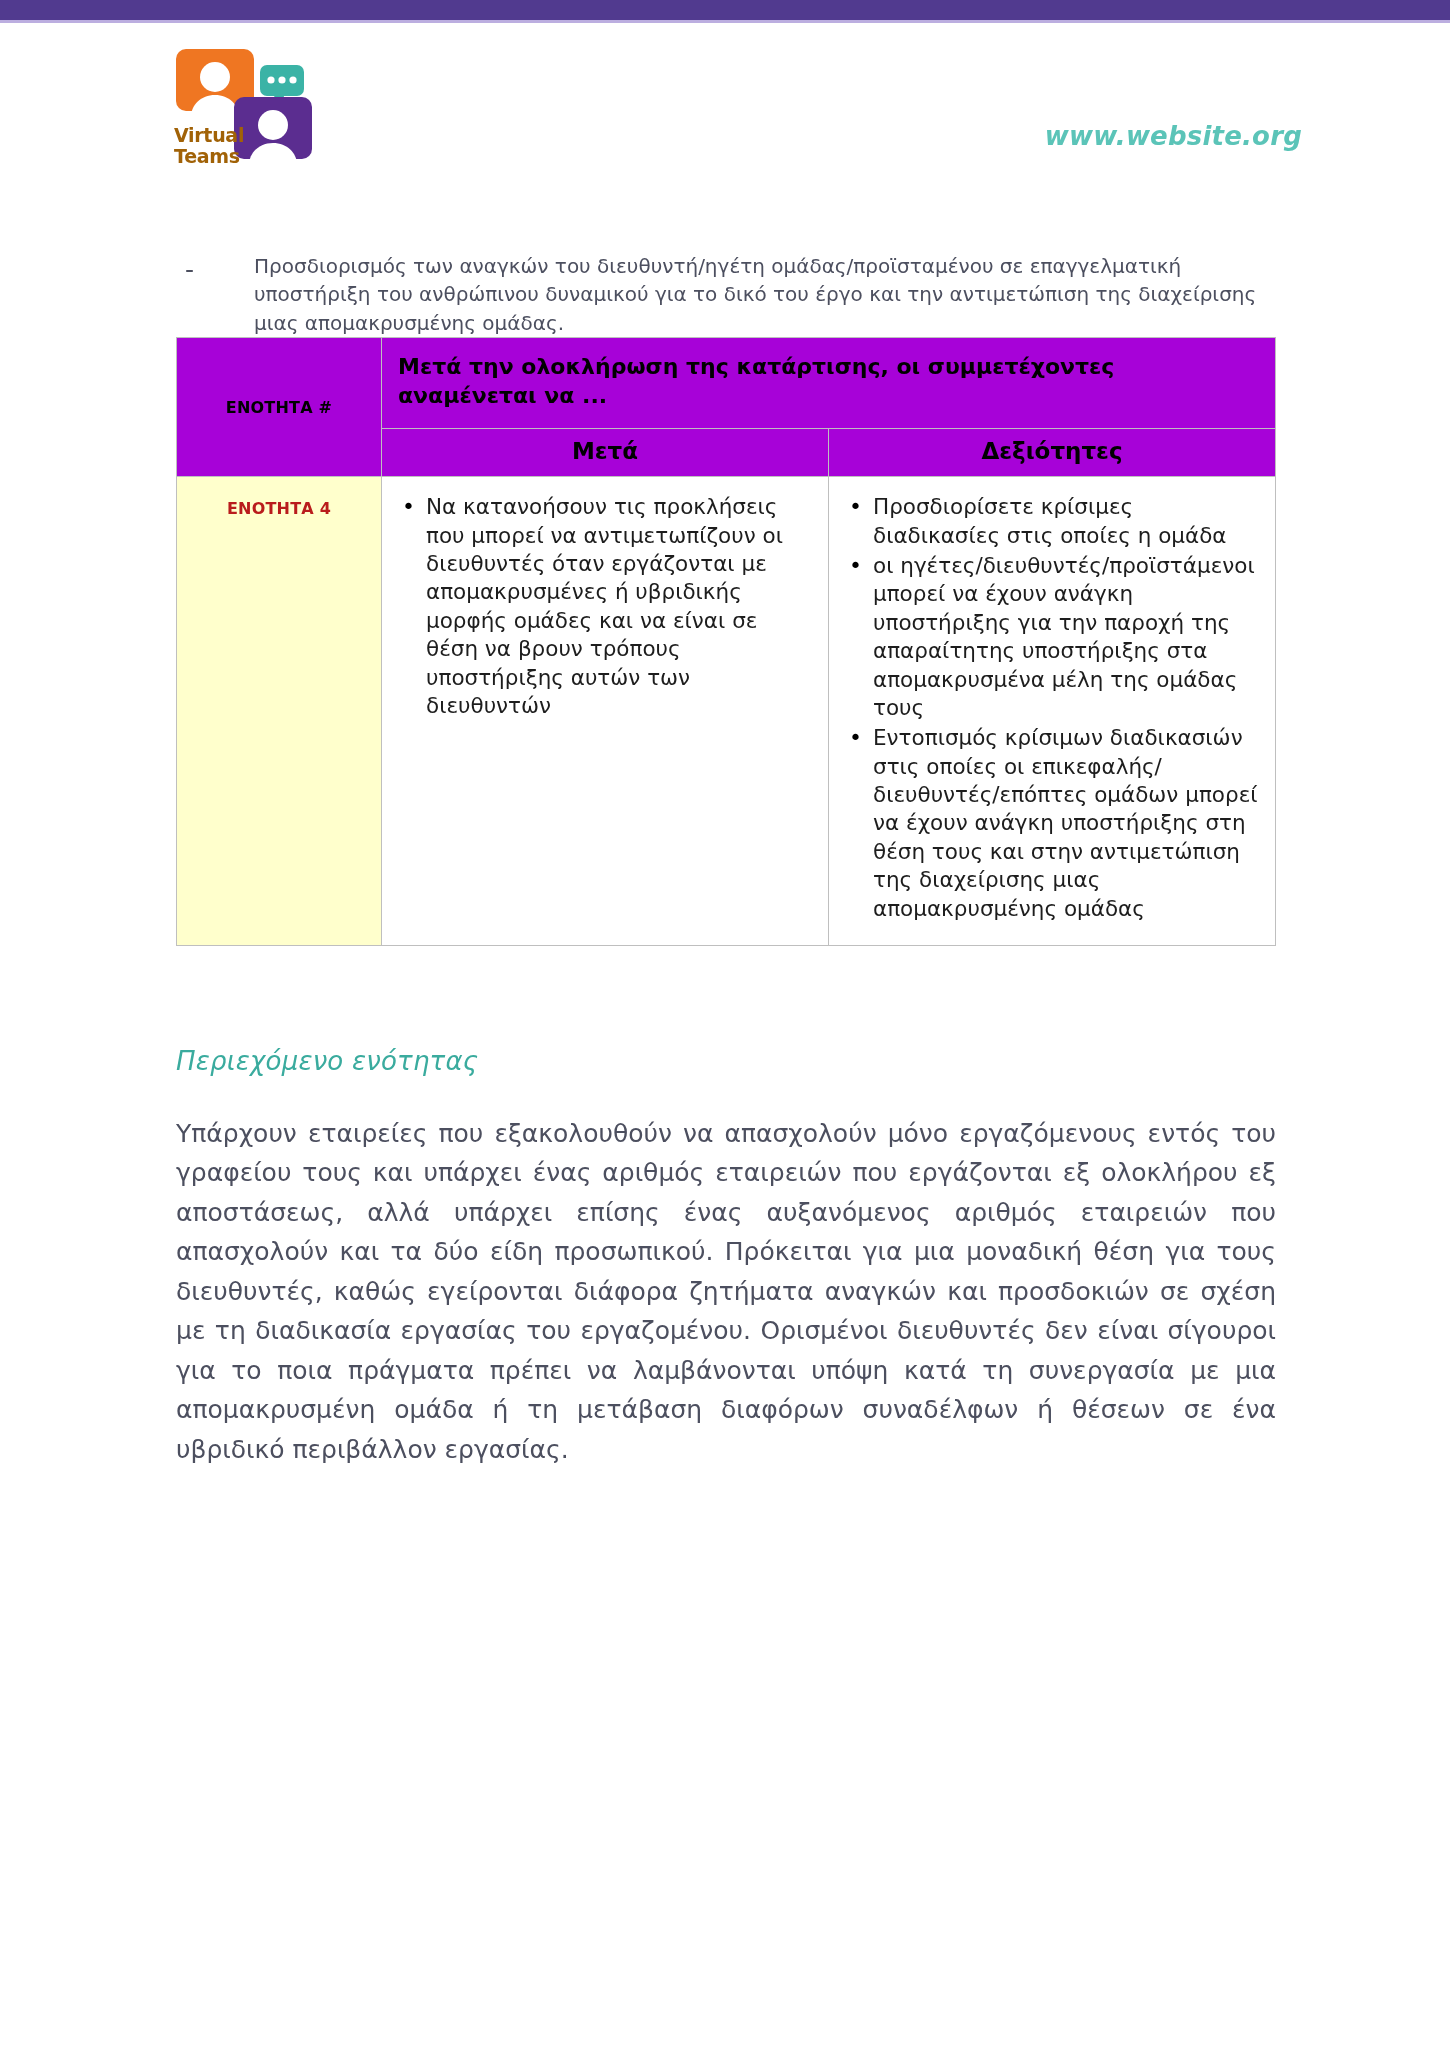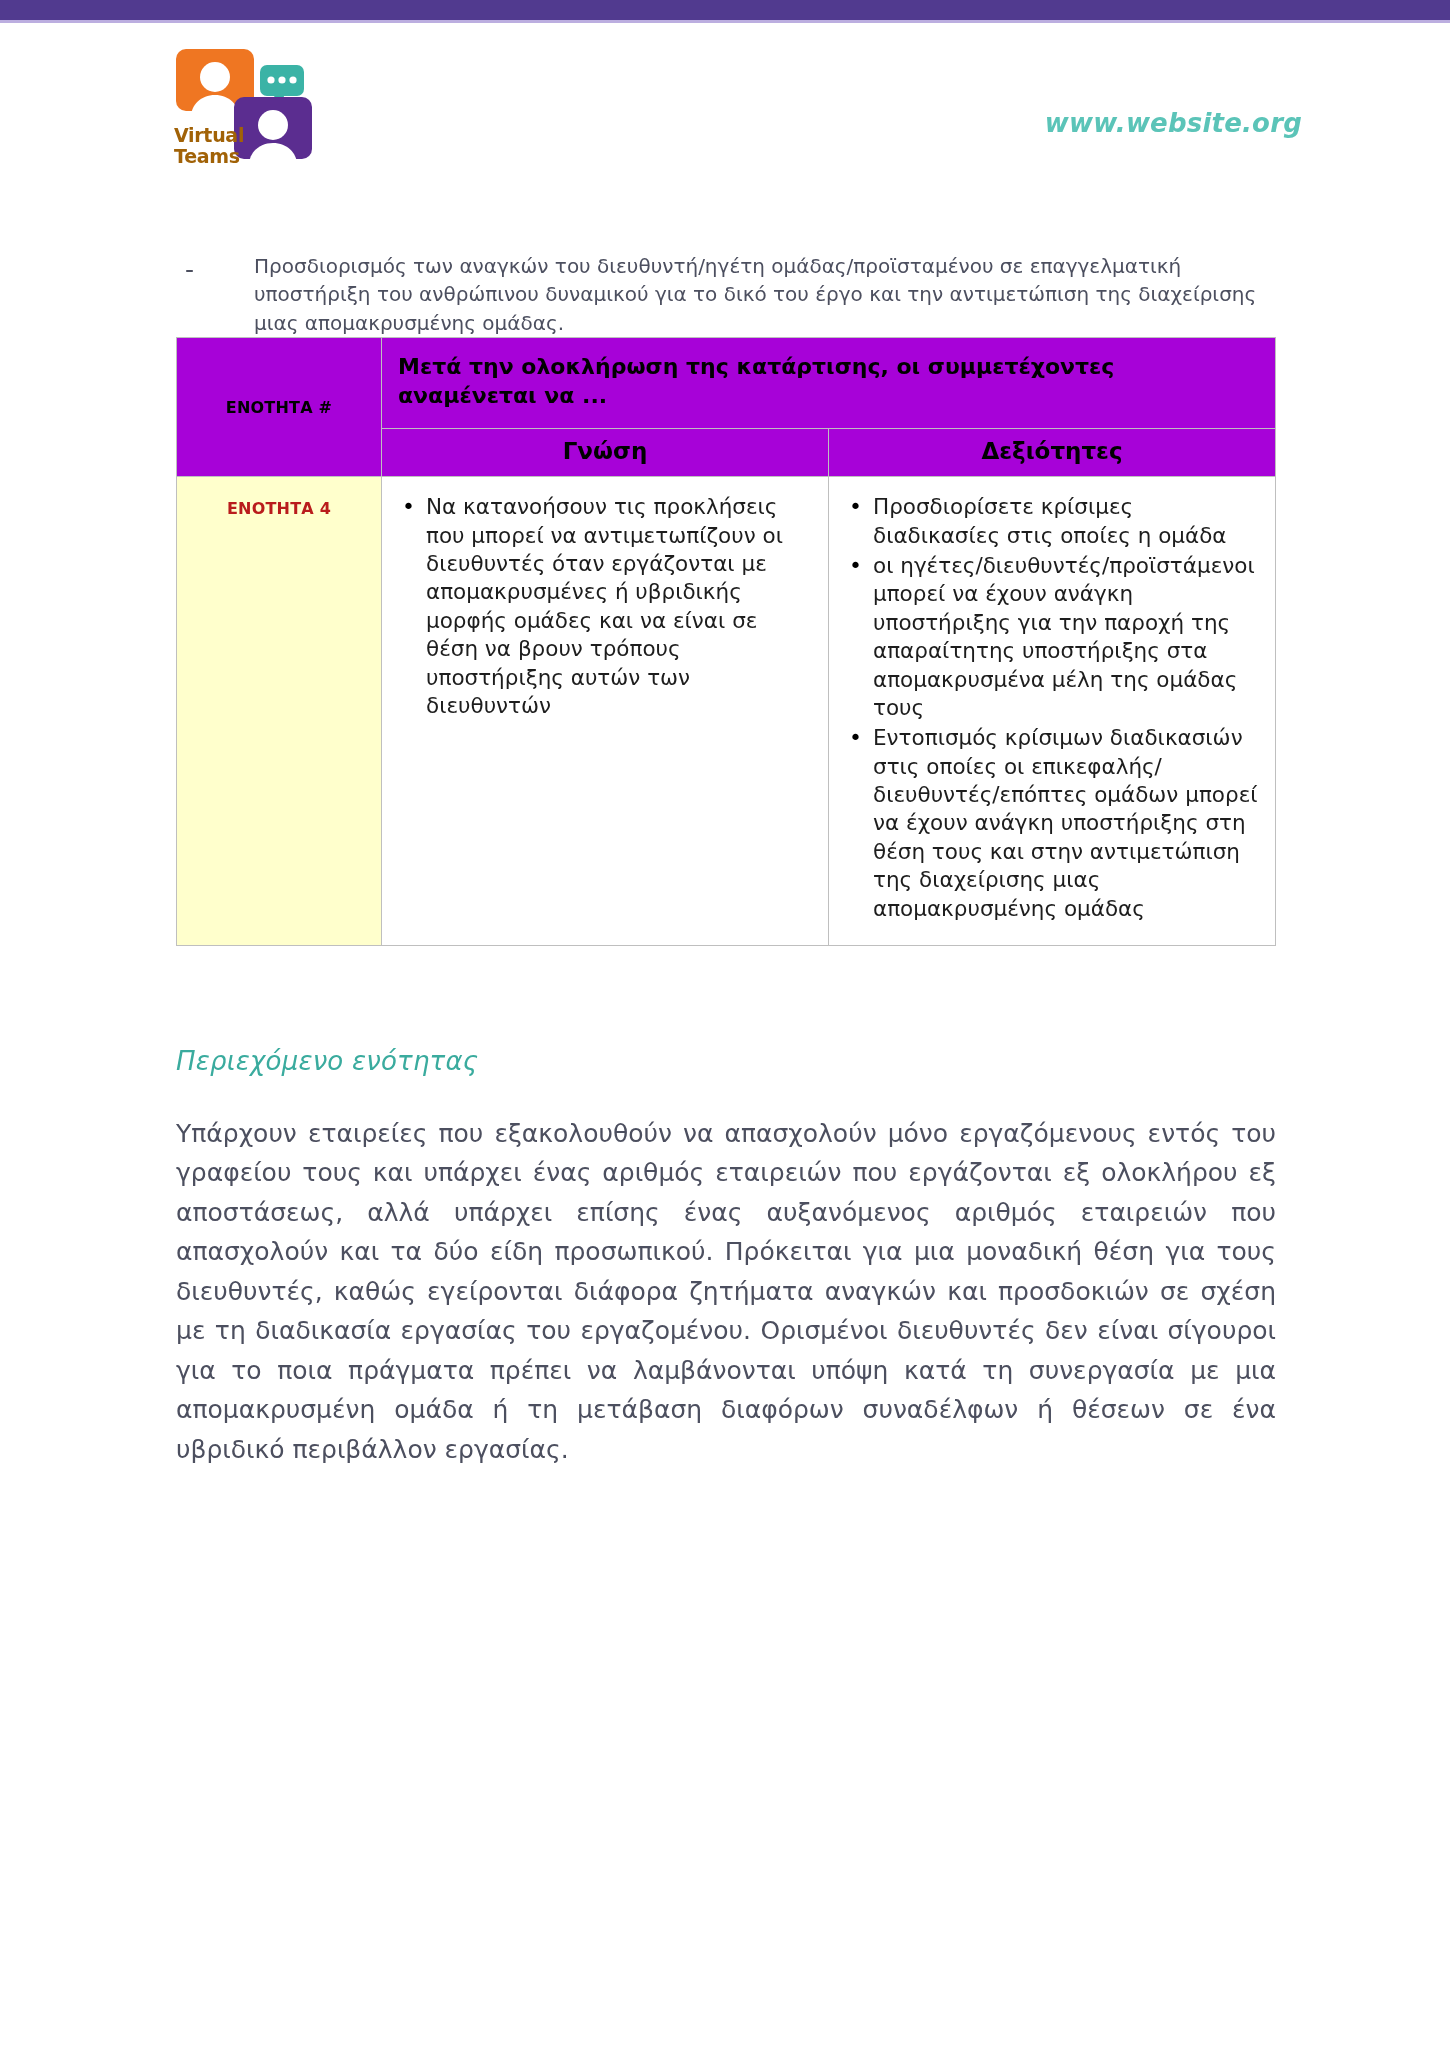--- a/index.html
+++ b/index.html
@@ -50,21 +50,21 @@
     font-family: "DejaVu Sans", "Liberation Sans", sans-serif;
     font-weight: bold;
     font-size: 19px;
     line-height: 1.12;
     color: #a16207;
     letter-spacing: -0.3px;
   }
 
   .site-url {
     position: absolute;
-    right: 148px; top: 85px;
+    right: 148px; top: 98px;
     font-family: "DejaVu Sans", "Liberation Sans", sans-serif;
     font-style: italic;
     font-weight: bold;
     font-size: 26px;
     color: #5bc4b8;
     letter-spacing: 0.2px;
   }
 
   
   .content {
@@ -246,21 +246,21 @@
   </div>
 
 
   <table class="lo-table">
     <tbody>
       <tr>
         <td class="hdr-cell hdr-unit" rowspan="2" style="width:205px;">ΕΝΟΤΗΤΑ #</td>
         <td class="hdr-cell hdr-top" colspan="2">Μετά την ολοκλήρωση της κατάρτισης, οι συμμετέχοντες αναμένεται να ...</td>
       </tr>
       <tr>
-        <td class="hdr-cell hdr-sub" style="width:400px;">Γνώση</td>
+        <td class="hdr-cell hdr-sub" style="width:400px;">Μετά</td>
         <td class="hdr-cell hdr-sub">Δεξιότητες</td>
       </tr>
       <tr>
         <td class="unit-cell">ΕΝΟΤΗΤΑ 4</td>
         <td class="bullets-cell">
           <ul>
             <li>Να κατανοήσουν τις προκλήσεις που μπορεί να αντιμετωπίζουν οι διευθυντές όταν εργάζονται με απομακρυσμένες ή υβριδικής μορφής ομάδες και να είναι σε θέση να βρουν τρόπους υποστήριξης αυτών των διευθυντών</li>
           </ul>
         </td>
         <td class="bullets-cell">

